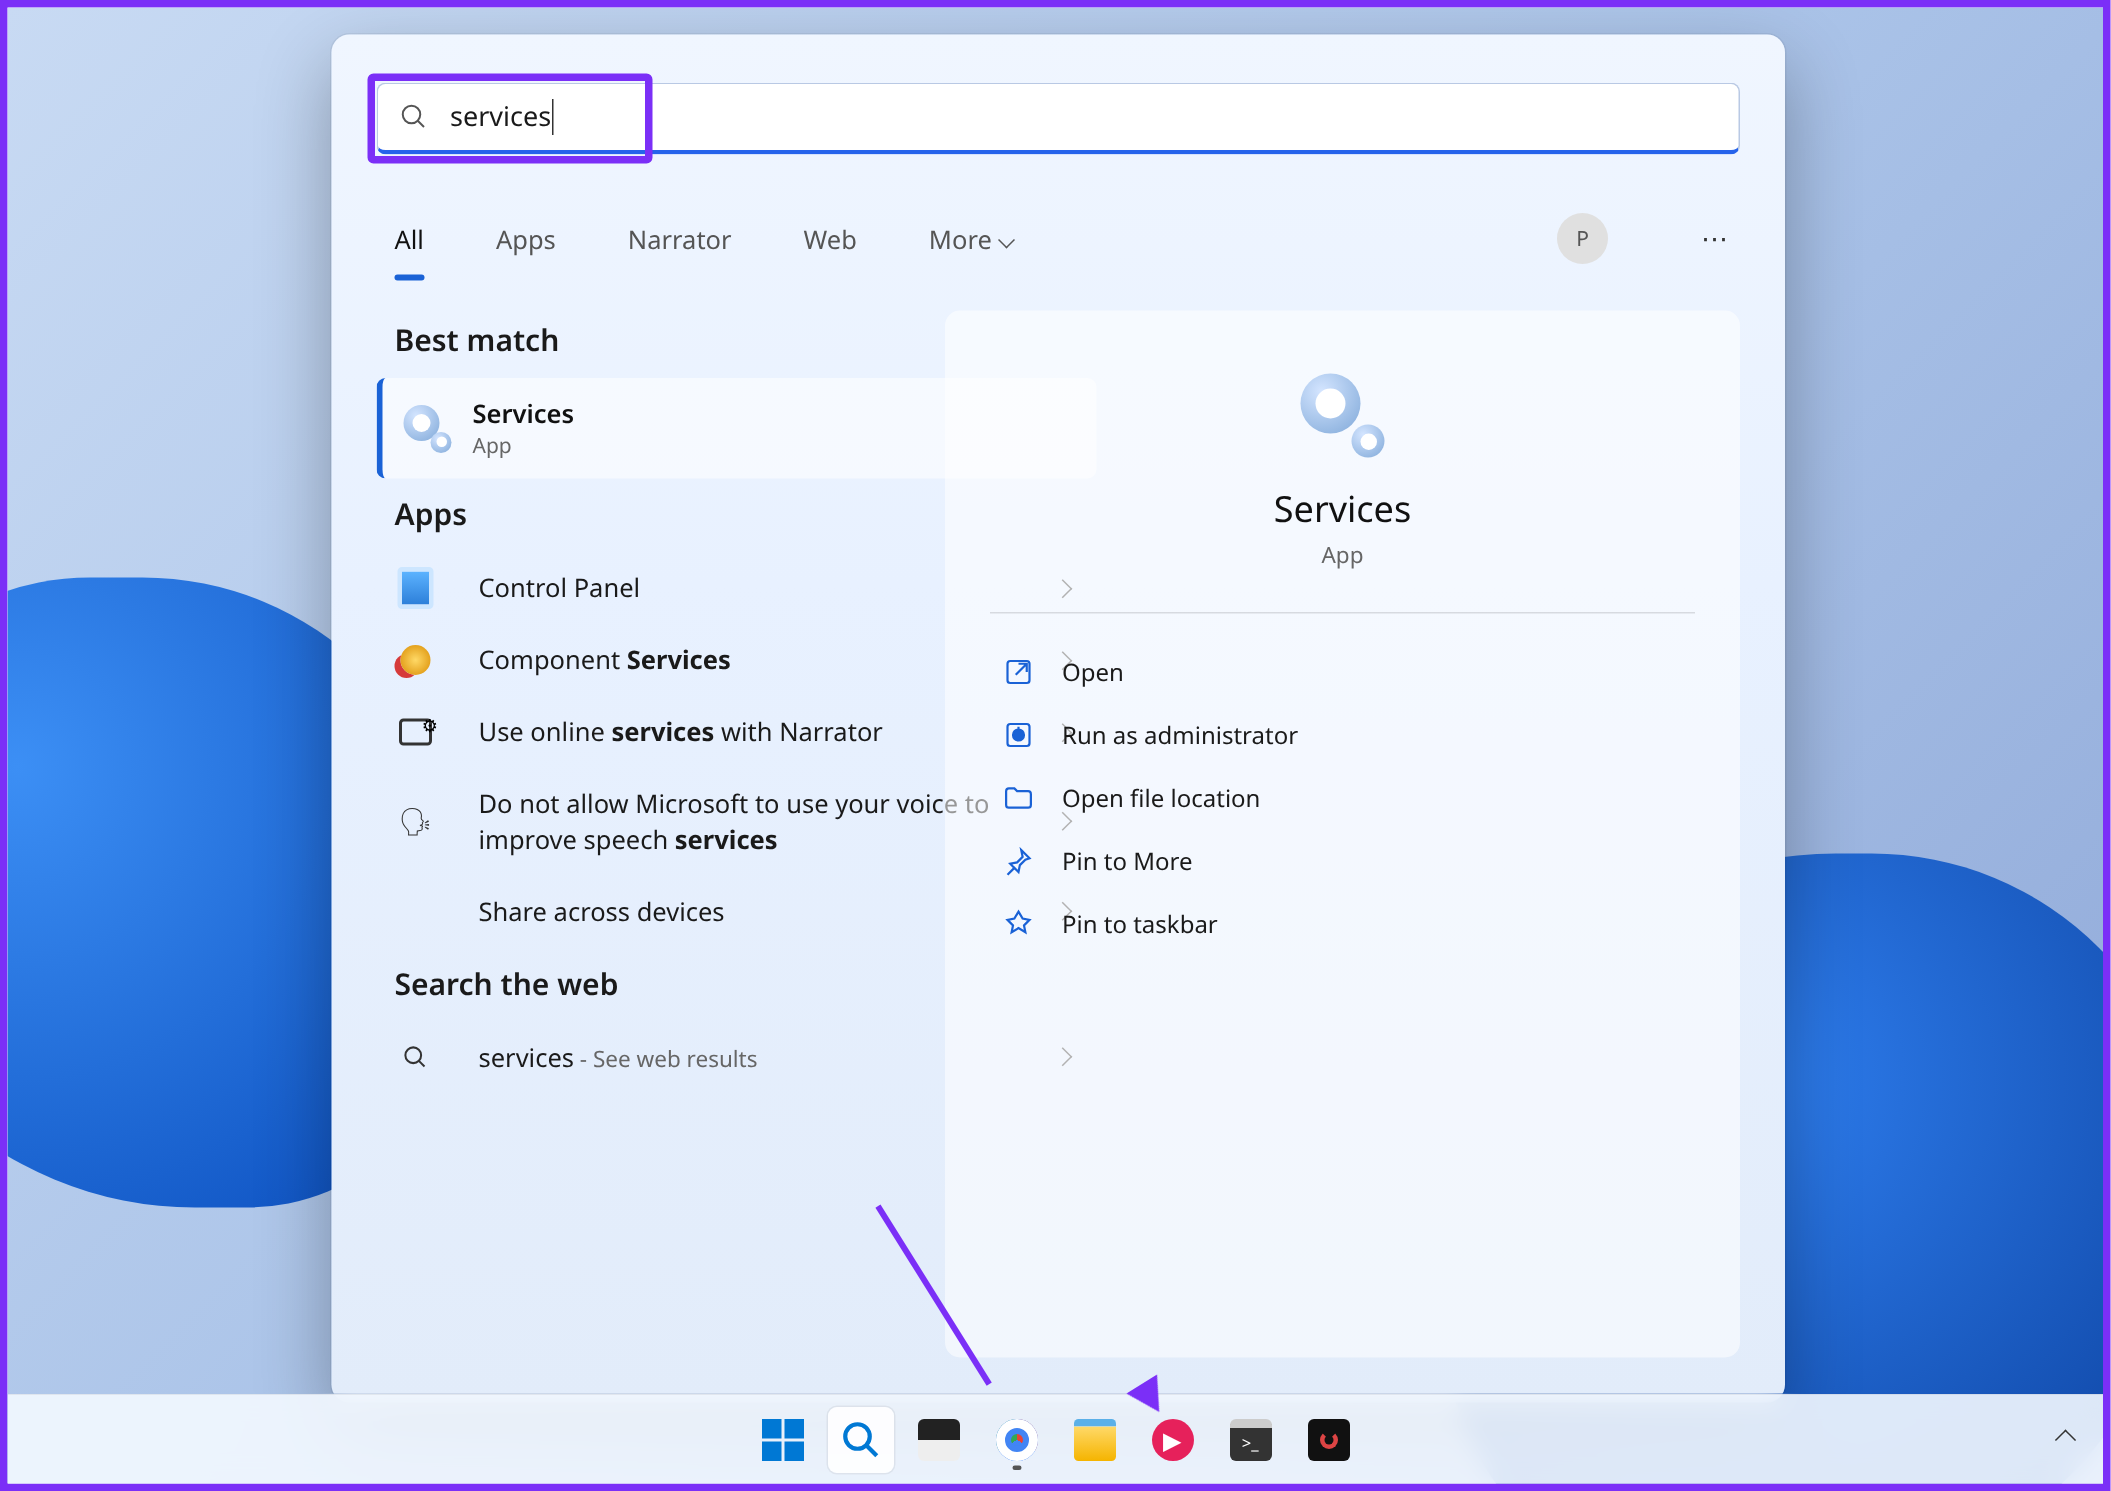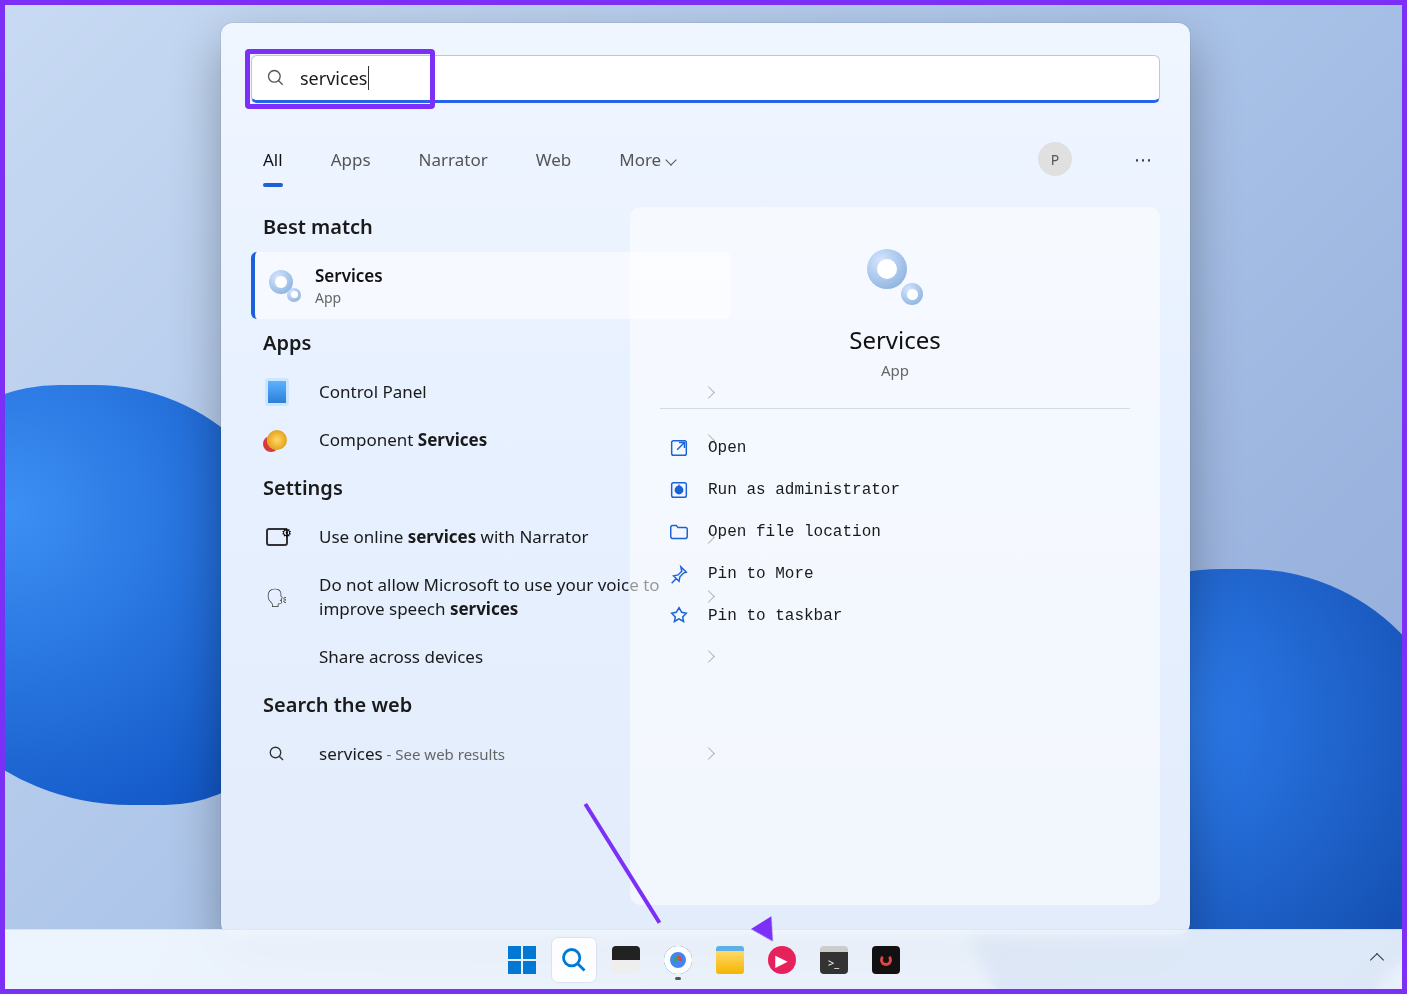--- a/index.html
+++ b/index.html
@@ -76,21 +76,21 @@
 .detail-card {
   position: absolute; right: 30px; top: 184px; width: 530px; bottom: 30px;
   background: rgba(255,255,255,.55); border-radius: 10px; padding: 32px 20px 20px;
 }
 .card-gear { width:56px; height:56px; margin: 10px auto 18px; position:relative; }
 .card-gear .gear.lg { width:40px; height:40px; }
 .card-gear .gear.sm { width:22px; height:22px; }
 .card-title { text-align:center; font-size:24px; color:#111; margin-top:6px; }
 .card-sub { text-align:center; font-size:15px; color:#666; margin-top:4px; }
 .divider { height:1px; background:rgba(0,0,0,.12); margin: 28px 10px 18px; }
-.action-row { display:flex; align-items:center; gap:18px; padding: 10px 18px; cursor:pointer; border-radius:6px;font-family:Liberation Mono, monospace; }
+.action-row { display:flex; align-items:center; gap:18px; padding: 10px 18px; cursor:pointer; border-radius:6px; }
 .action-icon { width:22px; height:22px; stroke:#1a62d6; fill:none; stroke-width:1.6; flex-shrink:0; }
 .action-label { font-size:16px; color:#1a1a1a; }
 
 .arrow-annotation {
   position:absolute; left:582px; top:798px; pointer-events:none; z-index:10;
 }
 .arrow-line { width:140px; height:4px; background:#7b2ff7; transform: rotate(58deg); transform-origin: left top; }
 .arrow-head { position:absolute; right:-52px; top:118px; width:0; height:0;
   border-left:12px solid transparent; border-right:12px solid transparent; border-top:22px solid #7b2ff7;
   transform: rotate(-32deg);
@@ -173,21 +173,20 @@
         <div class="chev-right"></div>
       </div>
       <div class="res-item">
         <div class="res-icon">
             <div class="tb-generic ic-comp" style="width:20px;height:20px"></div>
           </div>
         <div class="res-label"><span>Component </span><b>Services</b></div>
         <div class="chev-right"></div>
       </div>
 
-      <div class="section-head">Settings</div>
       <div class="res-item">
         <div class="res-icon">
             <div class="ic-mon"></div>
           </div>
         <div class="res-label"><span>Use online </span><b>services</b><span> with Narrator</span></div>
         <div class="chev-right"></div>
       </div>
       <div class="res-item">
         <div class="res-icon ic-speech">🗣</div>
         <div class="res-label"><span>Do not allow Microsoft to use your voice to improve speech </span><b>services</b></div>

